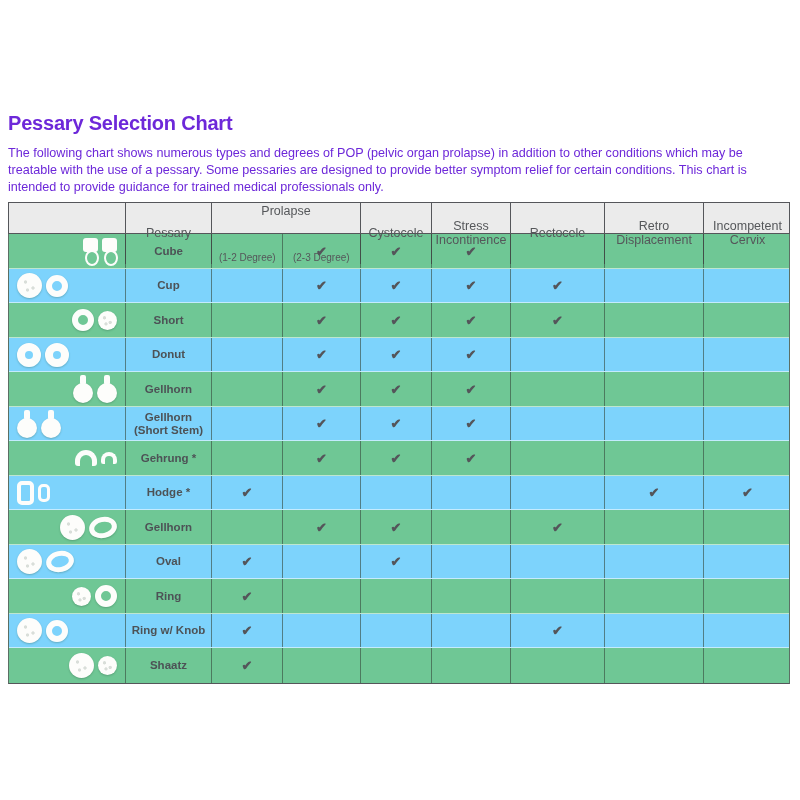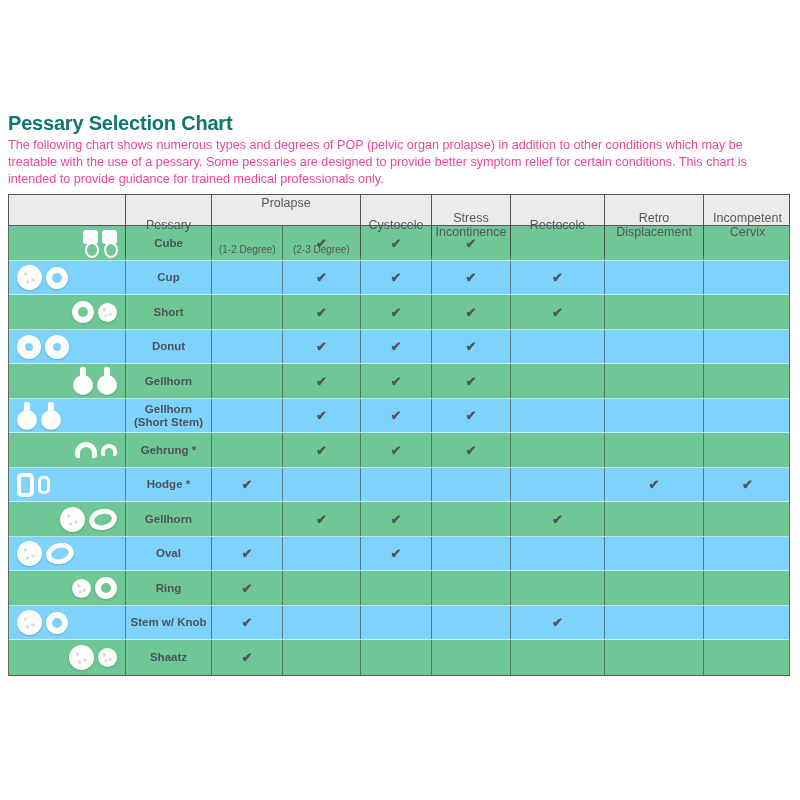--- a/index.html
+++ b/index.html
@@ -3,29 +3,29 @@
 <meta charset="utf-8">
 <style>
   * { box-sizing: border-box; margin: 0; padding: 0; }
   html, body { width: 800px; height: 800px; background: #ffffff; overflow: hidden; }
   body { font-family: "Liberation Sans", sans-serif; }
   .page { padding: 112px 0 0 8px; }
 
   .page-title {
     font-size: 20px;
     font-weight: bold;
-    color: #0f766e;
+    color: #6d28d9;
     letter-spacing: -0.2px;
   }
   .intro {
-    margin-top: 2px;
+    margin-top: 10px;
     width: 782px;
     font-size: 12.6px;
     line-height: 16.8px;
-    color: #ec4899;
+    color: #6d28d9;
   }
 
   
   .ptable { margin-top: 7px; width: 782px; }
   .grid-row {
     display: grid;
     grid-template-columns: 117px 86px 71px 78px 71px 79px 94px 99px 87px;
   }
 
   
@@ -301,21 +301,21 @@
     <div class="cell check-cell"></div>
     <div class="cell check-cell"></div>
     <div class="cell check-cell"></div>
     <div class="cell check-cell"></div>
   </div>
         <div class="grid-row prow row-light">
     <div class="cell img-cell img-left">
             <span class="shp s-disc sh"></span>
             <span class="shp s-ring sh"></span>
           </div>
-    <div class="cell name-cell">Stem w/ Knob</div>
+    <div class="cell name-cell">Ring w/ Knob</div>
     <div class="cell check-cell">✔</div>
     <div class="cell check-cell"></div>
     <div class="cell check-cell"></div>
     <div class="cell check-cell"></div>
     <div class="cell check-cell">✔</div>
     <div class="cell check-cell"></div>
     <div class="cell check-cell"></div>
   </div>
         <div class="grid-row prow row-dark">
     <div class="cell img-cell img-right">

